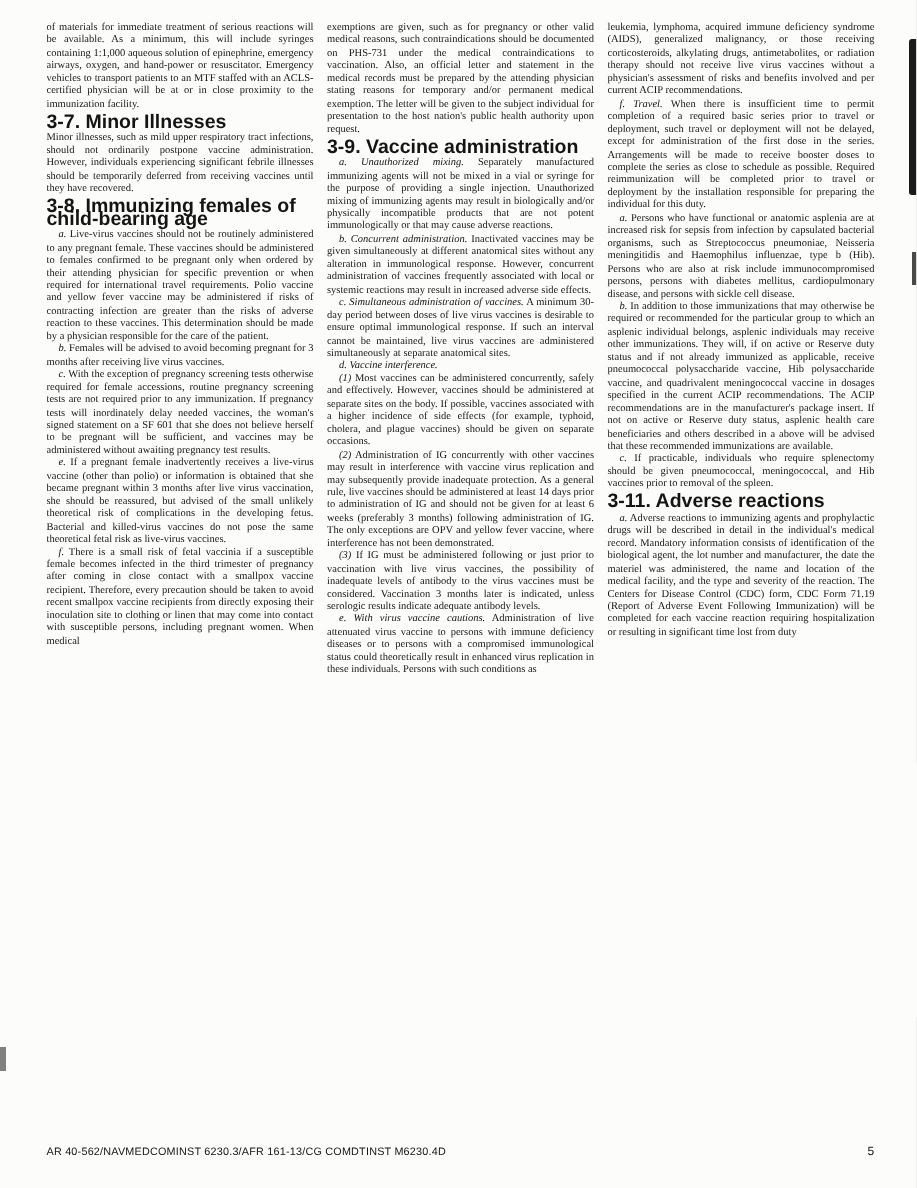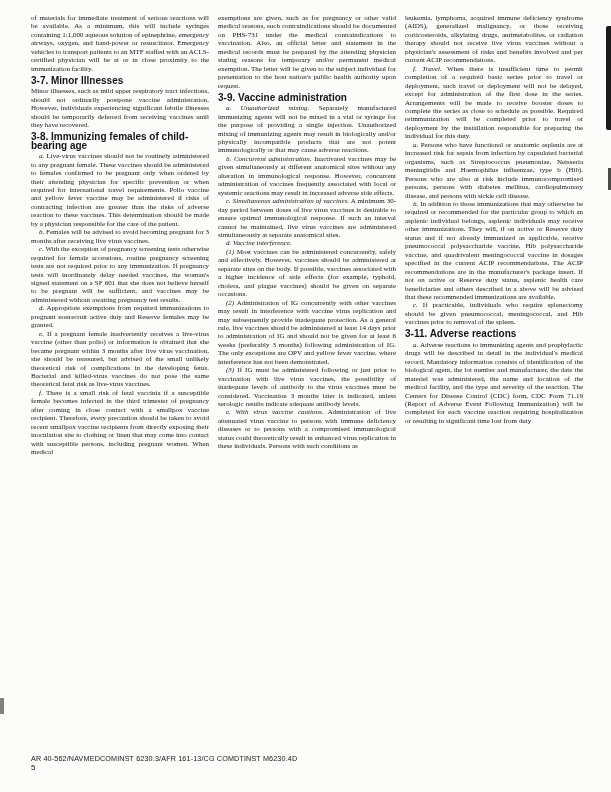--- a/index.html
+++ b/index.html
@@ -41,38 +41,37 @@
   }
   .para.noindent {
     text-indent: 0;
   }
   .lead {
     font-style: italic;
   }
   .section-heading {
     font-family: "Liberation Sans", sans-serif;
     font-weight: bold;
-    font-size: 10px;
+    font-size: 13px;
     line-height: 8.6px;
     text-align: left;
     margin: 3.5px 0 2px 0;
   }
   .footer {
     position: absolute;
     left: 31px;
     width: 552px;
     bottom: 20px;
     display: flex;
     justify-content: space-between;
     align-items: baseline;
     font-family: "Liberation Sans", sans-serif;
     font-size: 7.2px;
     letter-spacing: 0.15px;
     color: #151515;
-    flex-direction: column;
   }
   .footer .page-num {
     font-size: 8px;
   }
   .scan-artifact {
     position: absolute;
     background: #1b1b1b;
   }
   .artifact-right-top {
     right: 0;
@@ -106,21 +105,20 @@
 
   <div class="columns" id="columns-root">
       <div class="column">
         <p class="para noindent"><span>of materials for immediate treatment of serious reactions will be available. As a minimum, this will include syringes containing 1:1,000 aqueous solution of epinephrine, emergency airways, oxygen, and hand-power or resuscitator. Emergency vehicles to transport patients to an MTF staffed with an ACLS-certified physician will be at or in close proximity to the immunization facility.</span></p>
         <h3 class="section-heading">3-7. Minor Illnesses</h3>
         <p class="para noindent"><span>Minor illnesses, such as mild upper respiratory tract infections, should not ordinarily postpone vaccine administration. However, individuals experiencing significant febrile illnesses should be temporarily deferred from receiving vaccines until they have recovered.</span></p>
         <h3 class="section-heading">3-8. Immunizing females of child-bearing age</h3>
         <p class="para"><span class="lead">a.</span> <span>Live-virus vaccines should not be routinely administered to any pregnant female. These vaccines should be administered to females confirmed to be pregnant only when ordered by their attending physician for specific prevention or when required for international travel requirements. Polio vaccine and yellow fever vaccine may be administered if risks of contracting infection are greater than the risks of adverse reaction to these vaccines. This determination should be made by a physician responsible for the care of the patient.</span></p>
         <p class="para"><span class="lead">b.</span> <span>Females will be advised to avoid becoming pregnant for 3 months after receiving live virus vaccines.</span></p>
         <p class="para"><span class="lead">c.</span> <span>With the exception of pregnancy screening tests otherwise required for female accessions, routine pregnancy screening tests are not required prior to any immunization. If pregnancy tests will inordinately delay needed vaccines, the woman's signed statement on a SF 601 that she does not believe herself to be pregnant will be sufficient, and vaccines may be administered without awaiting pregnancy test results.</span></p>
-        <p class="para"><span class="lead">d.</span> <span>Appropriate exemptions from required immunizations to pregnant nonrecruit active duty and Reserve females may be granted.</span></p>
         <p class="para"><span class="lead">e.</span> <span>If a pregnant female inadvertently receives a live-virus vaccine (other than polio) or information is obtained that she became pregnant within 3 months after live virus vaccination, she should be reassured, but advised of the small unlikely theoretical risk of complications in the developing fetus. Bacterial and killed-virus vaccines do not pose the same theoretical fetal risk as live-virus vaccines.</span></p>
         <p class="para"><span class="lead">f.</span> <span>There is a small risk of fetal vaccinia if a susceptible female becomes infected in the third trimester of pregnancy after coming in close contact with a smallpox vaccine recipient. Therefore, every precaution should be taken to avoid recent smallpox vaccine recipients from directly exposing their inoculation site to clothing or linen that may come into contact with susceptible persons, including pregnant women. When medical</span></p>
       </div>
       <div class="column">
         <p class="para noindent"><span>exemptions are given, such as for pregnancy or other valid medical reasons, such contraindications should be documented on PHS-731 under the medical contraindications to vaccination. Also, an official letter and statement in the medical records must be prepared by the attending physician stating reasons for temporary and/or permanent medical exemption. The letter will be given to the subject individual for presentation to the host nation's public health authority upon request.</span></p>
         <h3 class="section-heading">3-9. Vaccine administration</h3>
         <p class="para"><span class="lead">a. Unauthorized mixing.</span> <span>Separately manufactured immunizing agents will not be mixed in a vial or syringe for the purpose of providing a single injection. Unauthorized mixing of immunizing agents may result in biologically and/or physically incompatible products that are not potent immunologically or that may cause adverse reactions.</span></p>
         <p class="para"><span class="lead">b. Concurrent administration.</span> <span>Inactivated vaccines may be given simultaneously at different anatomical sites without any alteration in immunological response. However, concurrent administration of vaccines frequently associated with local or systemic reactions may result in increased adverse side effects.</span></p>
         <p class="para"><span class="lead">c. Simultaneous administration of vaccines.</span> <span>A minimum 30-day period between doses of live virus vaccines is desirable to ensure optimal immunological response. If such an interval cannot be maintained, live virus vaccines are administered simultaneously at separate anatomical sites.</span></p>
         <p class="para"><span class="lead">d. Vaccine interference.</span> <span></span></p>

